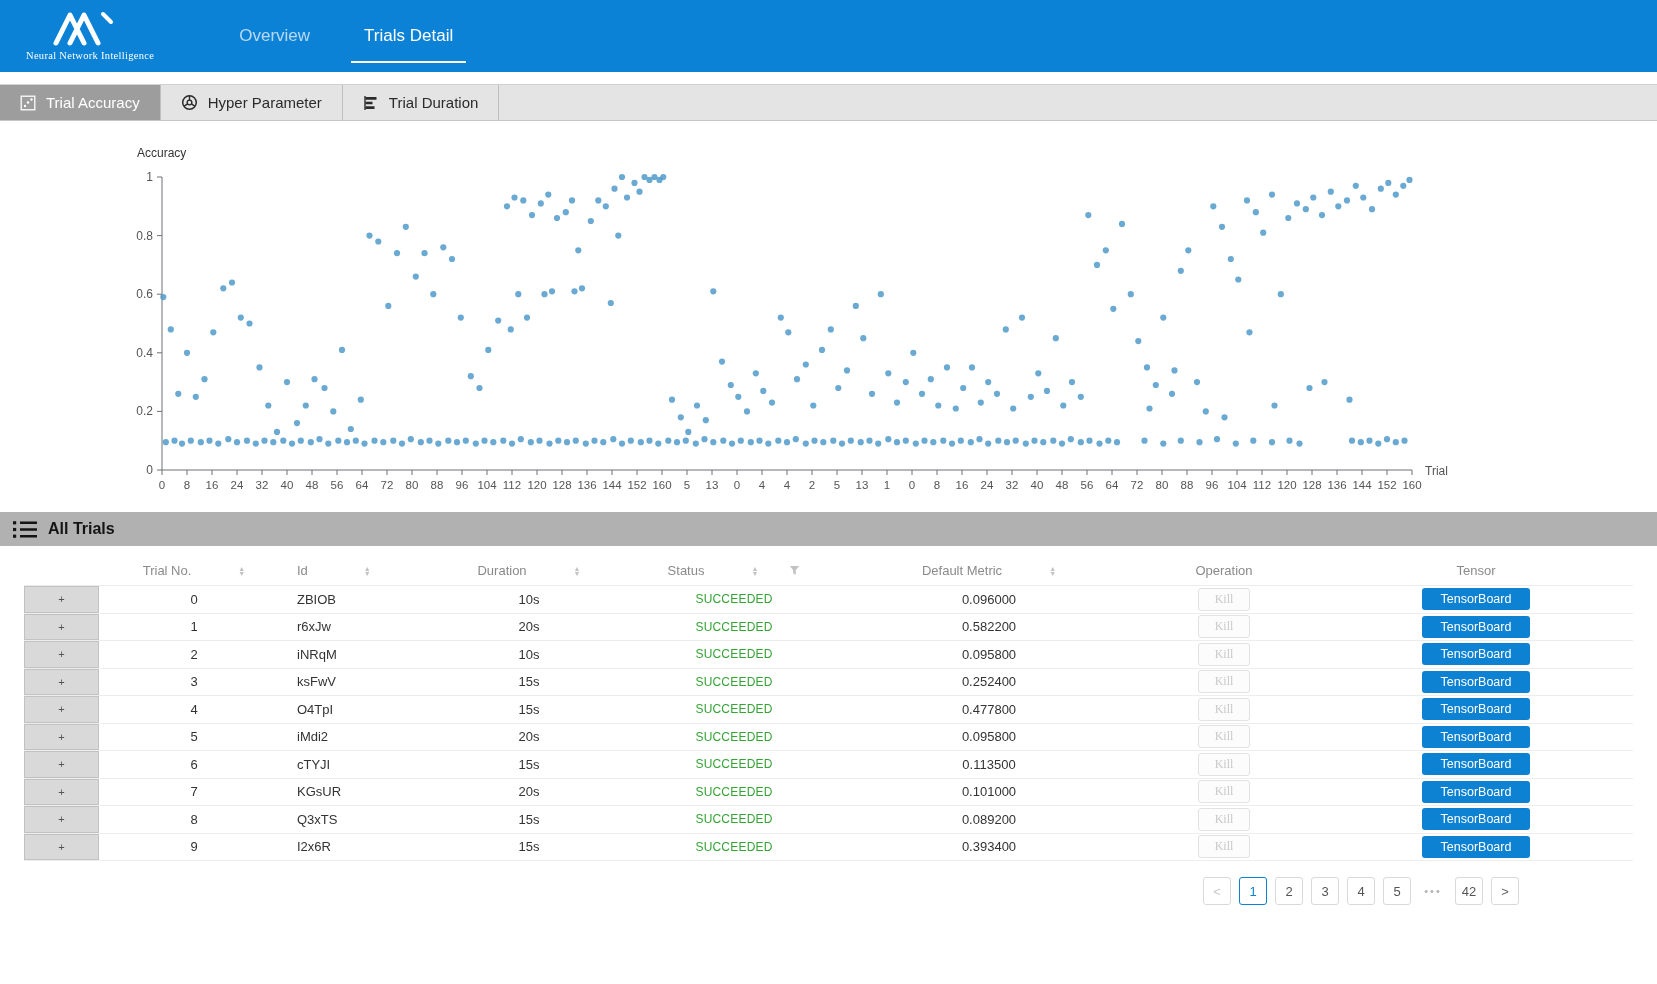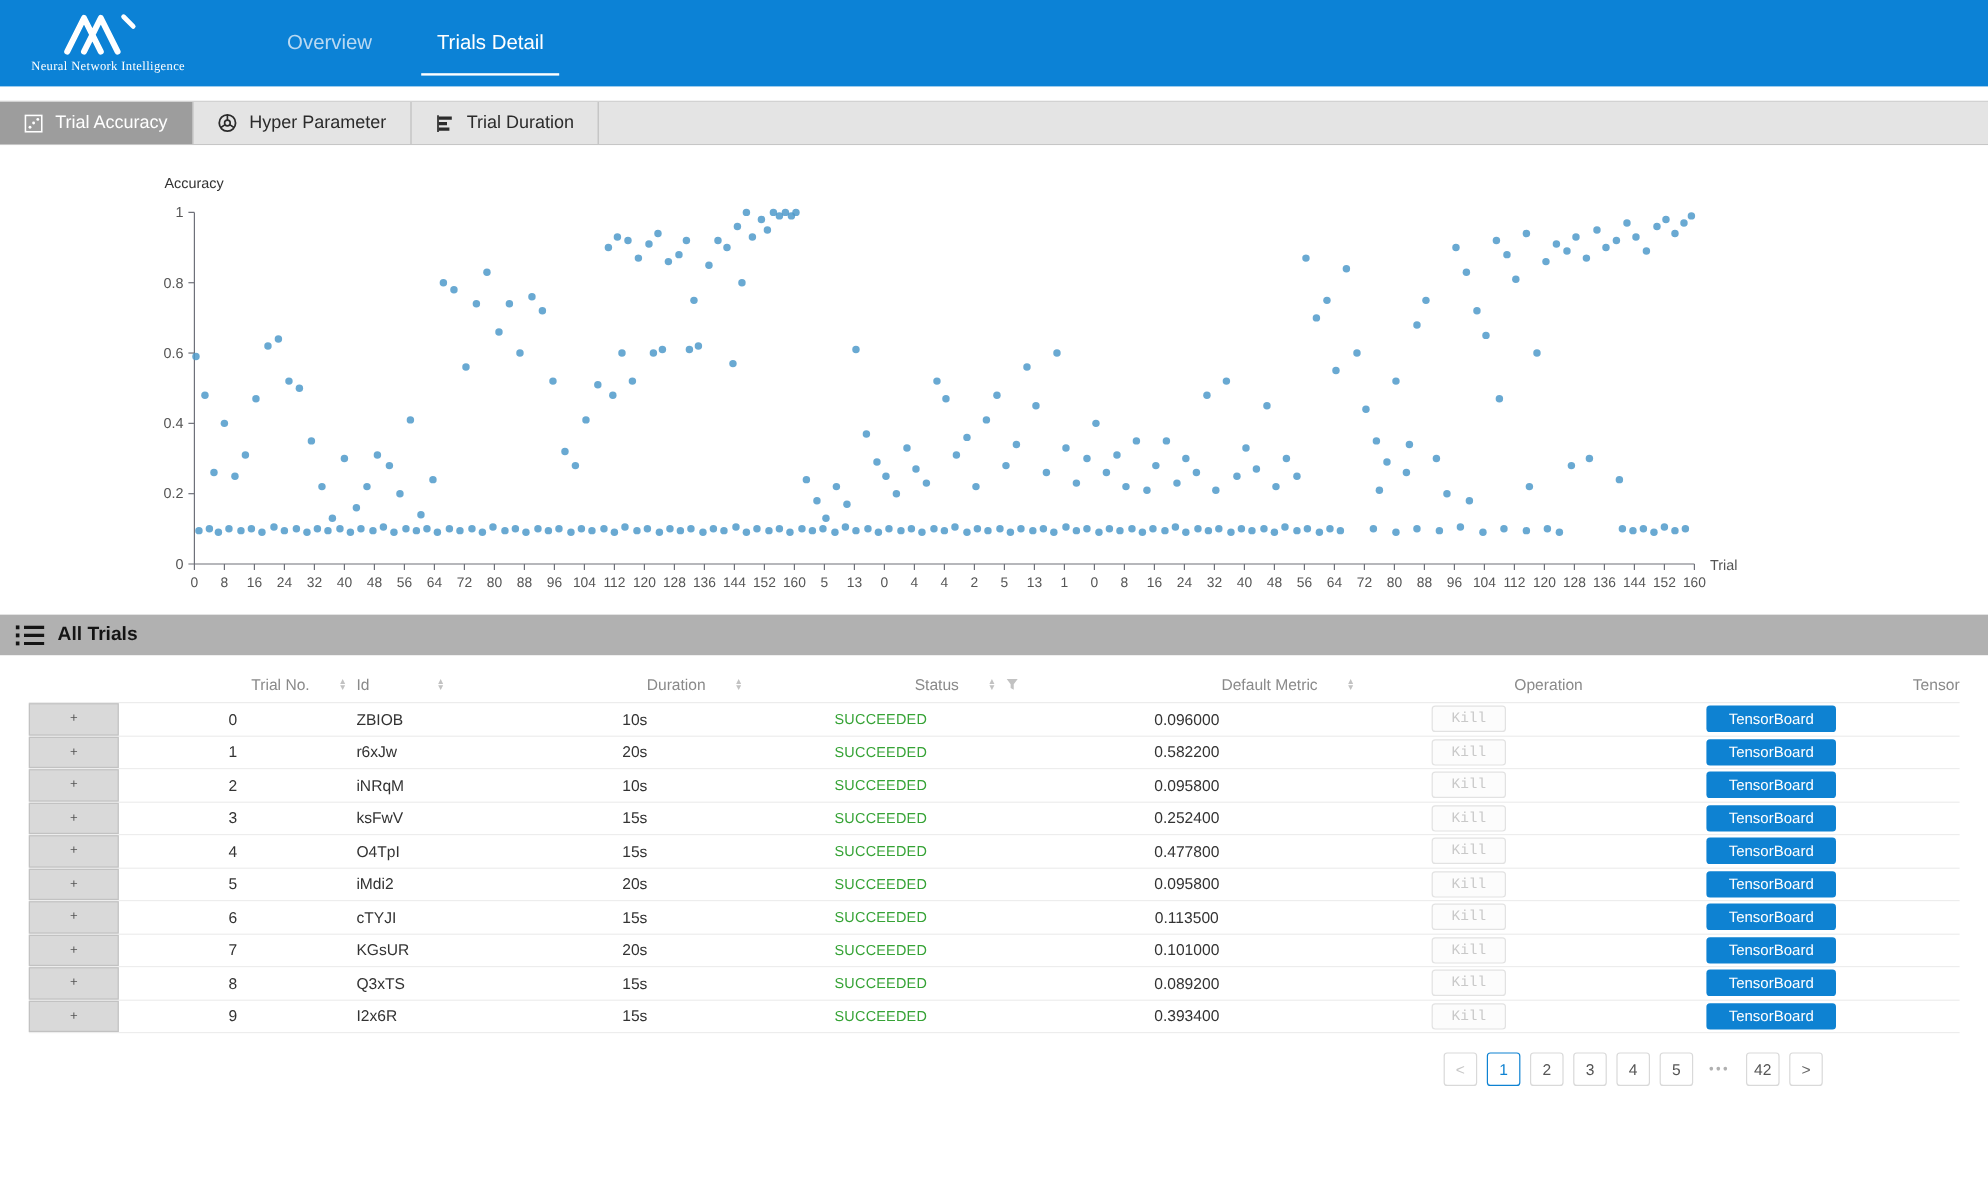--- a/index.html
+++ b/index.html
@@ -23,30 +23,30 @@
   
   .chart-area { position: relative; height: 391px; background: #fff; }
   #scatter-svg { position: absolute; left: 0; top: 20px; font-family: "Liberation Sans", sans-serif; }
   
   .section-bar { height: 34px; background: #b1b1b1; display: flex; align-items: center; gap: 11px; padding-left: 13px; }
   .section-title { font-size: 16px; font-weight: 700; color: #141414; }
   
   .table { margin: 10px 24px 0 24px; }
   .thead, .trow { display: grid; grid-template-columns: 75px 190px 150px 180px 230px 280px 190px 1fr; align-items: center; }
   .thead { height: 30px; color: #8a8a8a; font-size: 13px; border-bottom: 1px solid #ececec; }
-  .hcell { display: flex; align-items: center; justify-content: flex-end; gap: 24px; }
+  .hcell { display: flex; align-items: center; justify-content: center; gap: 47px; }
   .hcell.left { justify-content: flex-start; padding-left: 8px; gap: 56px; }
   .sort-icon { display: inline-flex; flex-direction: column; line-height: 5px; font-size: 7px; color: #c2c2c2; cursor: pointer; }
   .filter-icon { display: inline-flex; cursor: pointer; margin-left: -16px; }
   .trow { height: 27.5px; font-size: 13px; color: #333; border-bottom: 1px solid #ededed; }
   .tcell { display: flex; align-items: center; justify-content: center; height: 100%; }
   .c-expand { background: #d9d9d9; border: 1px solid #c2c2c2; font-size: 11px; color: #555; cursor: pointer; }
   .c-id { justify-content: flex-start; padding-left: 8px; }
   .c-status { font-size: 12px; letter-spacing: .2px; }
-  .kill-btn { font-size: 12px; color: #c9c9c9; background: #fcfcfc; border: 1px solid #e2e2e2; border-radius: 3px; padding: 3px 16px; cursor: not-allowed; font-family: Liberation Mono, monospace; }
+  .kill-btn { font-size: 12px; color: #c9c9c9; background: #fcfcfc; border: 1px solid #e2e2e2; border-radius: 3px; padding: 3px 16px; cursor: not-allowed; font-family: Liberation Serif, serif; }
   .tb-btn { font-size: 12.5px; color: #fff; background: #0e82d2; border: none; border-radius: 3px; padding: 4px 0; width: 108px; cursor: pointer; font-family: inherit; }
   
   .pagination { display: flex; justify-content: flex-end; align-items: center; gap: 8px; margin: 16px 138px 0 0; }
   .page-item { min-width: 28px; height: 28px; display: flex; align-items: center; justify-content: center; border: 1px solid #d9d9d9; border-radius: 3px; font-size: 13px; color: #555; background: #fff; cursor: pointer; }
   .page-item.active { border-color: #0e82d2; color: #0e82d2; }
   .page-item.prev { color: #c7c7c7; }
   .page-item.next { color: #666; }
   .page-item.ellipsis { border: none; color: #b0b0b0; font-size: 11px; letter-spacing: 2px; cursor: default; }
 </style>
 </head>

